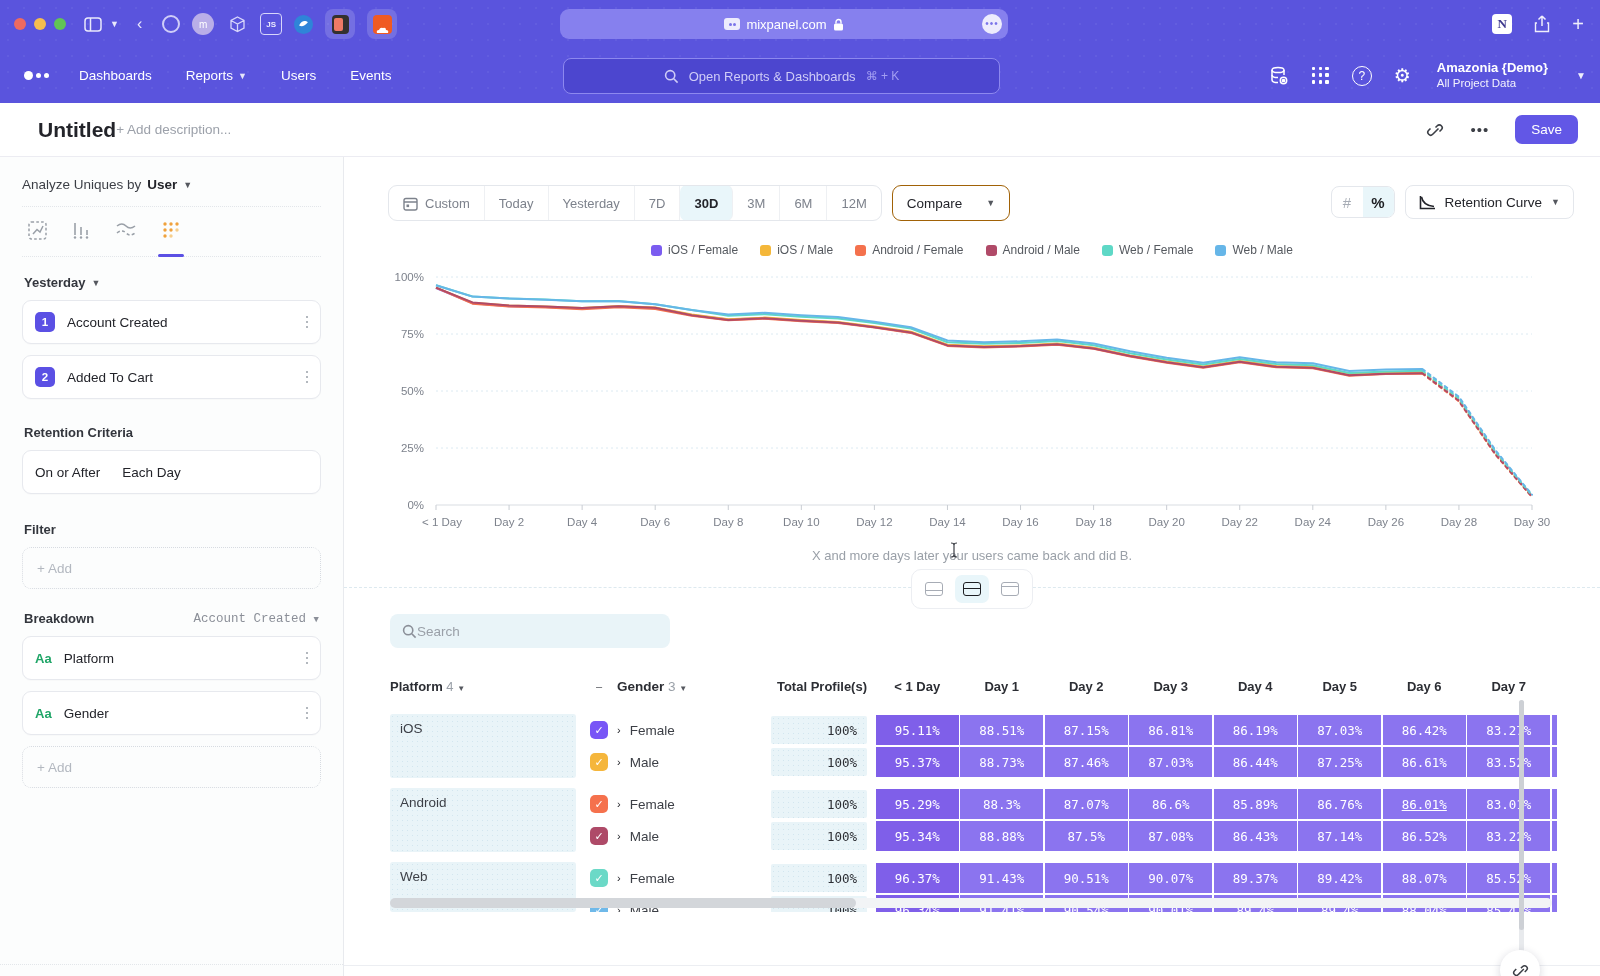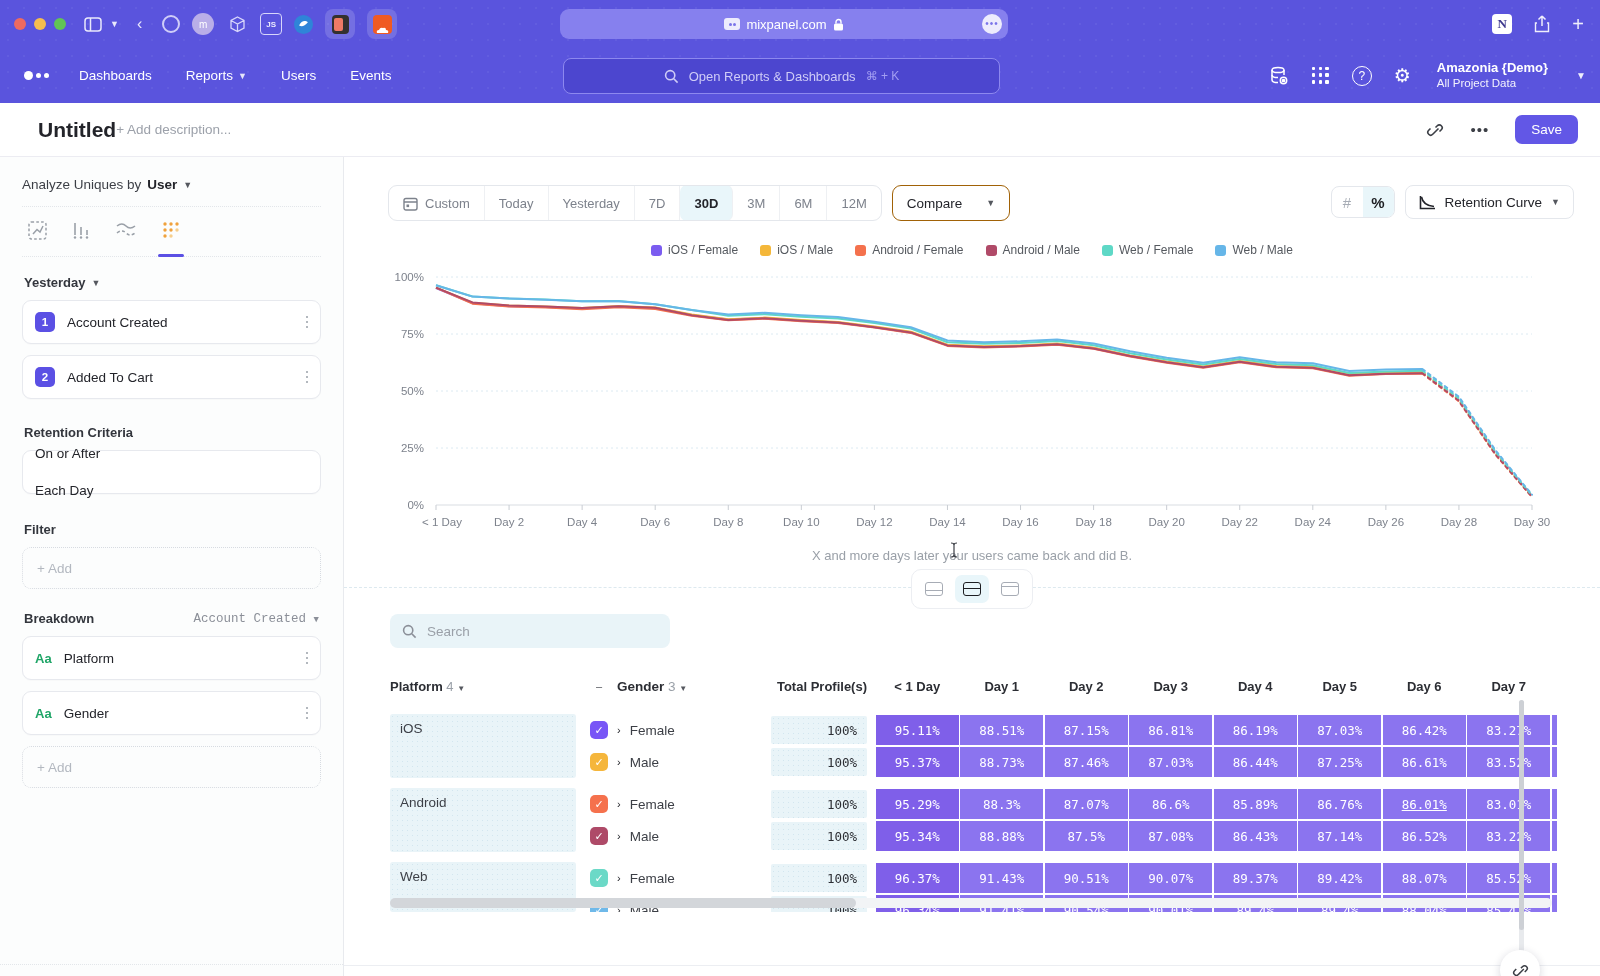--- a/index.html
+++ b/index.html
@@ -81,21 +81,21 @@
   .tab-ic.active:after { content:""; position:absolute; left:-4px; right:-4px; bottom:-1px; height:3px; background:#5b50e4; border-radius:2px; }
   .side-section-label { font-size:13px; color:#33363d; font-weight:bold; margin:18px 2px 10px 2px; display:flex; align-items:center; gap:6px;}
   .side-label-gray { font-size:12.5px; color:#8b8f98; font-weight:normal;font-family:Liberation Mono, monospace; }
   .side-card { background:#fff; border:1px solid #e7e9ee; border-radius:9px; height:44px; display:flex; align-items:center; padding:0 12px; margin-bottom:11px; position:relative; box-shadow:0 1px 1px rgba(20,20,40,.02); }
   .step-num { width:20px; height:20px; border-radius:5px; background:#5b50e4; color:#fff; font-size:11.5px; font-weight:bold; text-align:center; line-height:20px; margin-right:12px; }
   .side-card .card-label { font-size:13.5px; color:#23242a; }
   .kebab { position:absolute; right:12px; color:#9aa0a8; font-size:11px; letter-spacing:0; line-height:4px; text-align:center; }
   .kebab i { display:block; width:2.5px; height:2.5px; background:#9aa0a8; border-radius:50%; margin:2.5px auto; }
   .aa-badge { color:#1fa567; font-size:13px; font-weight:bold; margin-right:12px; }
   .add-dashed { border:1px dotted #d7dbe1; border-radius:9px; height:42px; display:flex; align-items:center; padding:0 14px; color:#b3b8c0; font-size:13.5px; gap:8px; margin-bottom:10px; background:transparent; }
-  .criteria-card { font-size:13.5px; color:#23242a; gap:22px; display:flex;flex-direction:column; }
+  .criteria-card { font-size:13.5px; color:#23242a; gap:22px; display:flex; }
   .breakdown-head { display:flex; align-items:center; justify-content:space-between; margin:22px 2px 10px 2px; }
   .sidebar-footer { position:absolute; left:0; right:0; bottom:0; height:60px; border-top:1px dotted #e3e6ea; display:flex; align-items:center; justify-content:space-between; padding:0 24px 0 36px; }
 
   
   .controls-row { display:flex; align-items:center; margin:28px 0 0 44px; position:relative; }
   .chips { display:flex; align-items:center; background:#fff; border:1px solid #e4e7ec; border-radius:9px; overflow:hidden; height:36px; }
   .chip { font-size:13px; color:#7d828c; padding:0 14px; height:36px; display:flex; align-items:center; gap:7px; border-right:1px solid #eef0f3; cursor:pointer; white-space:nowrap; }
   .chip:last-child { border-right:none; }
   .chip.active { background:#e9f6fa; color:#23242a; font-weight:bold; border-radius:7px; border-right:1px solid #eef0f3; }
   .compare-btn { margin-left:10px; border:1px solid #a16207; border-radius:9px; height:36px; padding:0 14px; font-size:13.5px; color:#23242a; display:flex; align-items:center; gap:24px; background:#fff; cursor:pointer; }
@@ -118,21 +118,21 @@
   .tg { width:34px; height:28px; border-radius:7px; display:flex; align-items:center; justify-content:center; cursor:pointer; }
   .tg.active { background:#e9f6fa; }
   .tg-ic { width:18px; height:14px; border:1.7px solid #a7acb5; border-radius:3px; position:relative; }
   .tg.active .tg-ic { border-color:#1d1e22; }
   .tg-ic.bottom:after { content:""; position:absolute; left:0; right:0; bottom:0; height:4px; border-top:1.7px solid #a7acb5; }
   .tg-ic.middle:after { content:""; position:absolute; left:0; right:0; top:4.5px; border-top:1.7px solid #1d1e22; }
   .tg-ic.top:after { content:""; position:absolute; left:0; right:0; top:3px; border-top:1.7px solid #a7acb5; }
 
   
   .table-area { margin:26px 0 0 46px; position:relative; width:1168px; }
-  .search-box { width:280px; height:34px; background:#e9f4f8; border-radius:8px; display:flex; align-items:center; gap:10px; padding:0 12px; color:#9aa0a8; font-size:13.5px; }
+  .search-box { width:280px; height:34px; background:#e9f4f8; border-radius:8px; display:flex; align-items:center; padding:0 12px; color:#9aa0a8; font-size:13.5px; }
   .tbl-grid { display:grid; grid-template-columns:186px 14px 172px 1fr 96px 8px repeat(8,84.5px) 7px; align-items:center; }
   .tbl-head { margin-top:22px; font-size:13px; color:#3c3f46; padding-bottom:12px; }
   .th-bold { font-weight:bold; color:#2c2e34; }
   .th-num { color:#9aa0a8; font-weight:normal; }
   .th-day { font-weight:bold; text-align:center; color:#2c2e34; }
   .hatch { background-color:#e9f4f8; background-image:radial-gradient(rgba(110,170,200,.18) .8px, transparent 1px); background-size:5px 5px; }
   .grp { margin-bottom:10px; position:relative; }
   .grp-row { height:32px; }
   .grp-platform-cell { position:absolute; left:0; top:0; bottom:0; width:186px; border-radius:3px; padding:7px 10px; font-size:13.5px; color:#3c3f46; }
   .gender-cell { display:flex; align-items:center; gap:9px; font-size:13.5px; color:#3c3f46; height:32px; }

